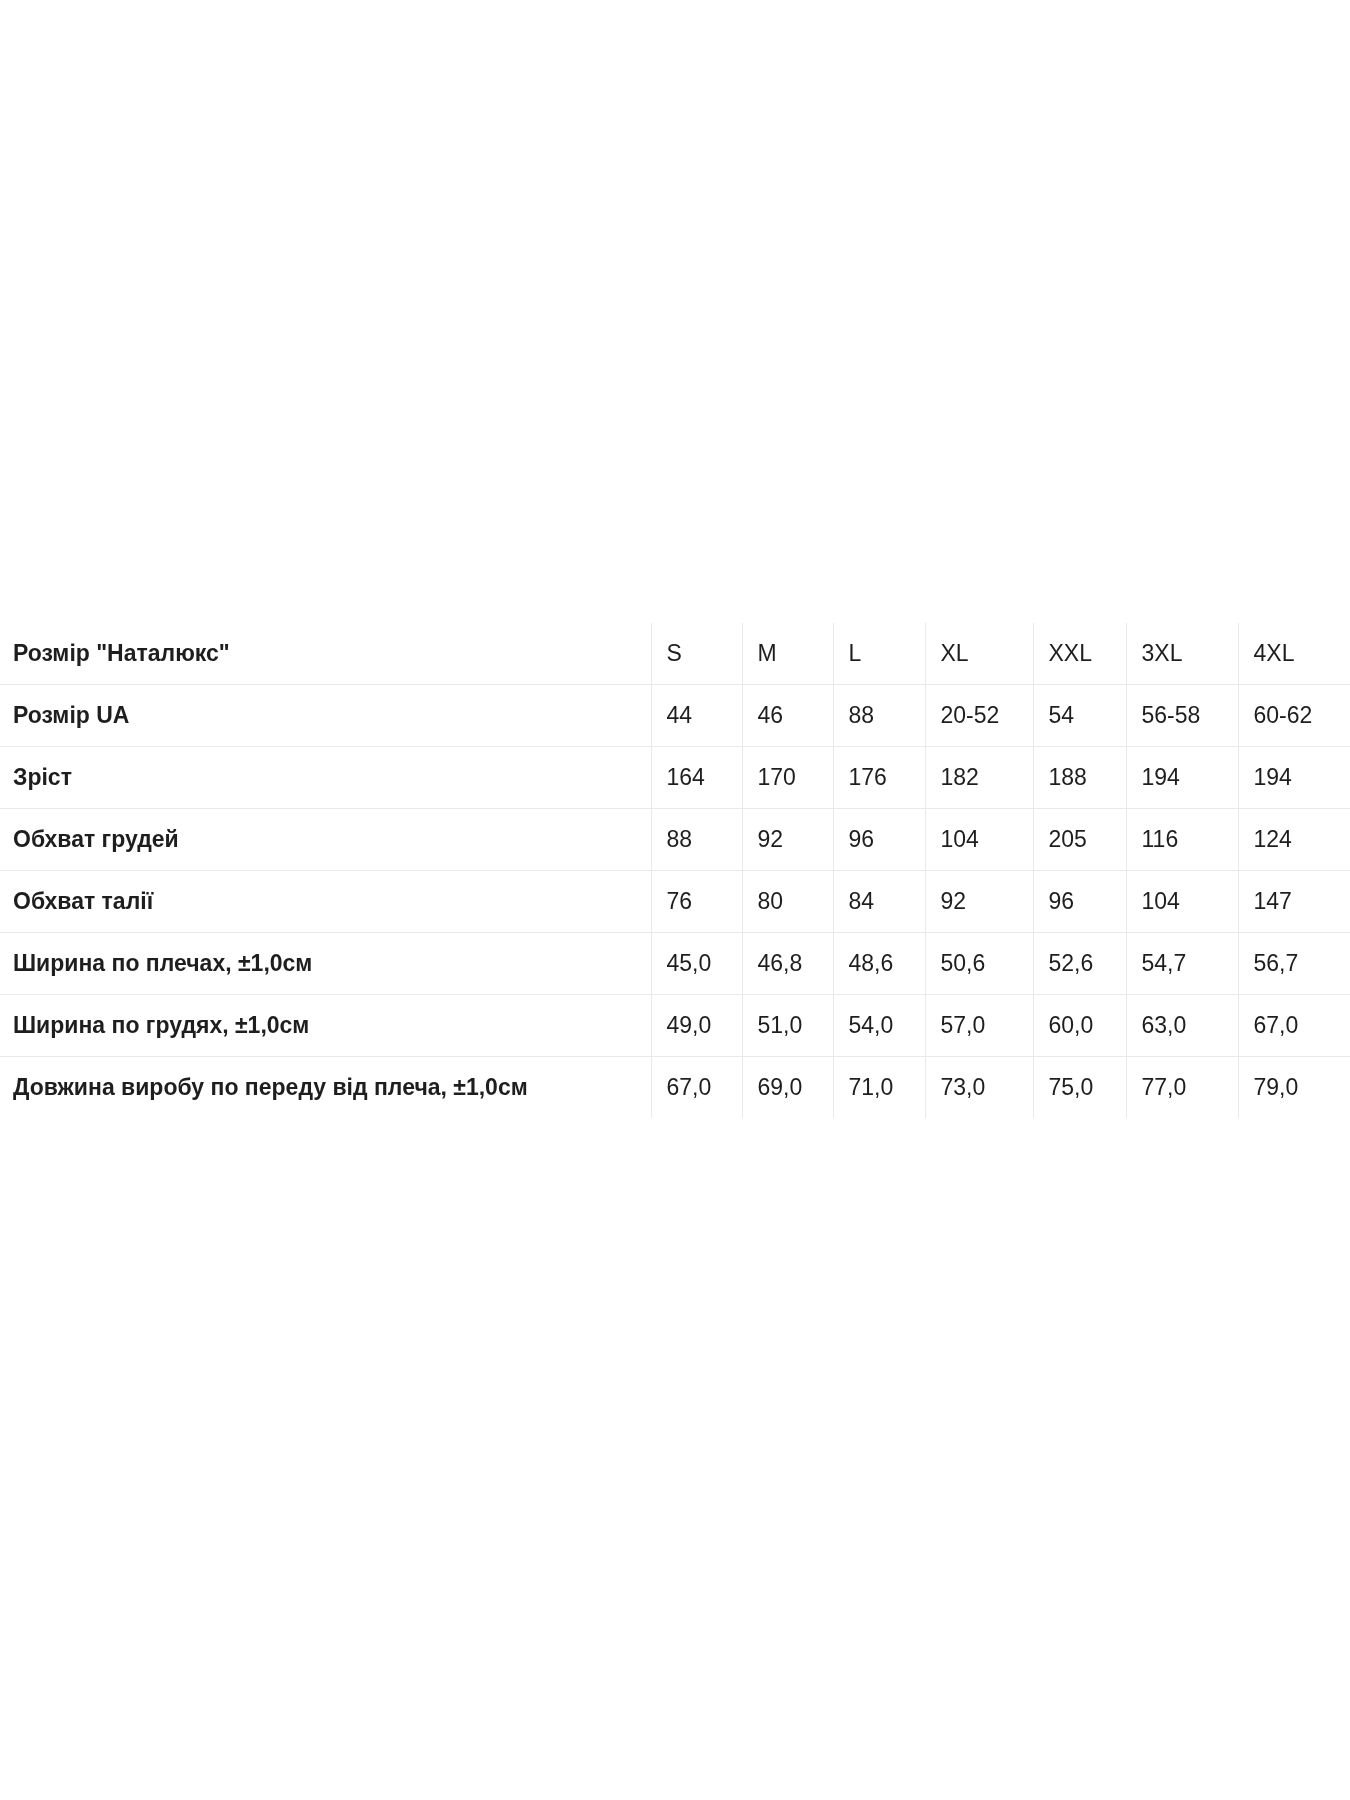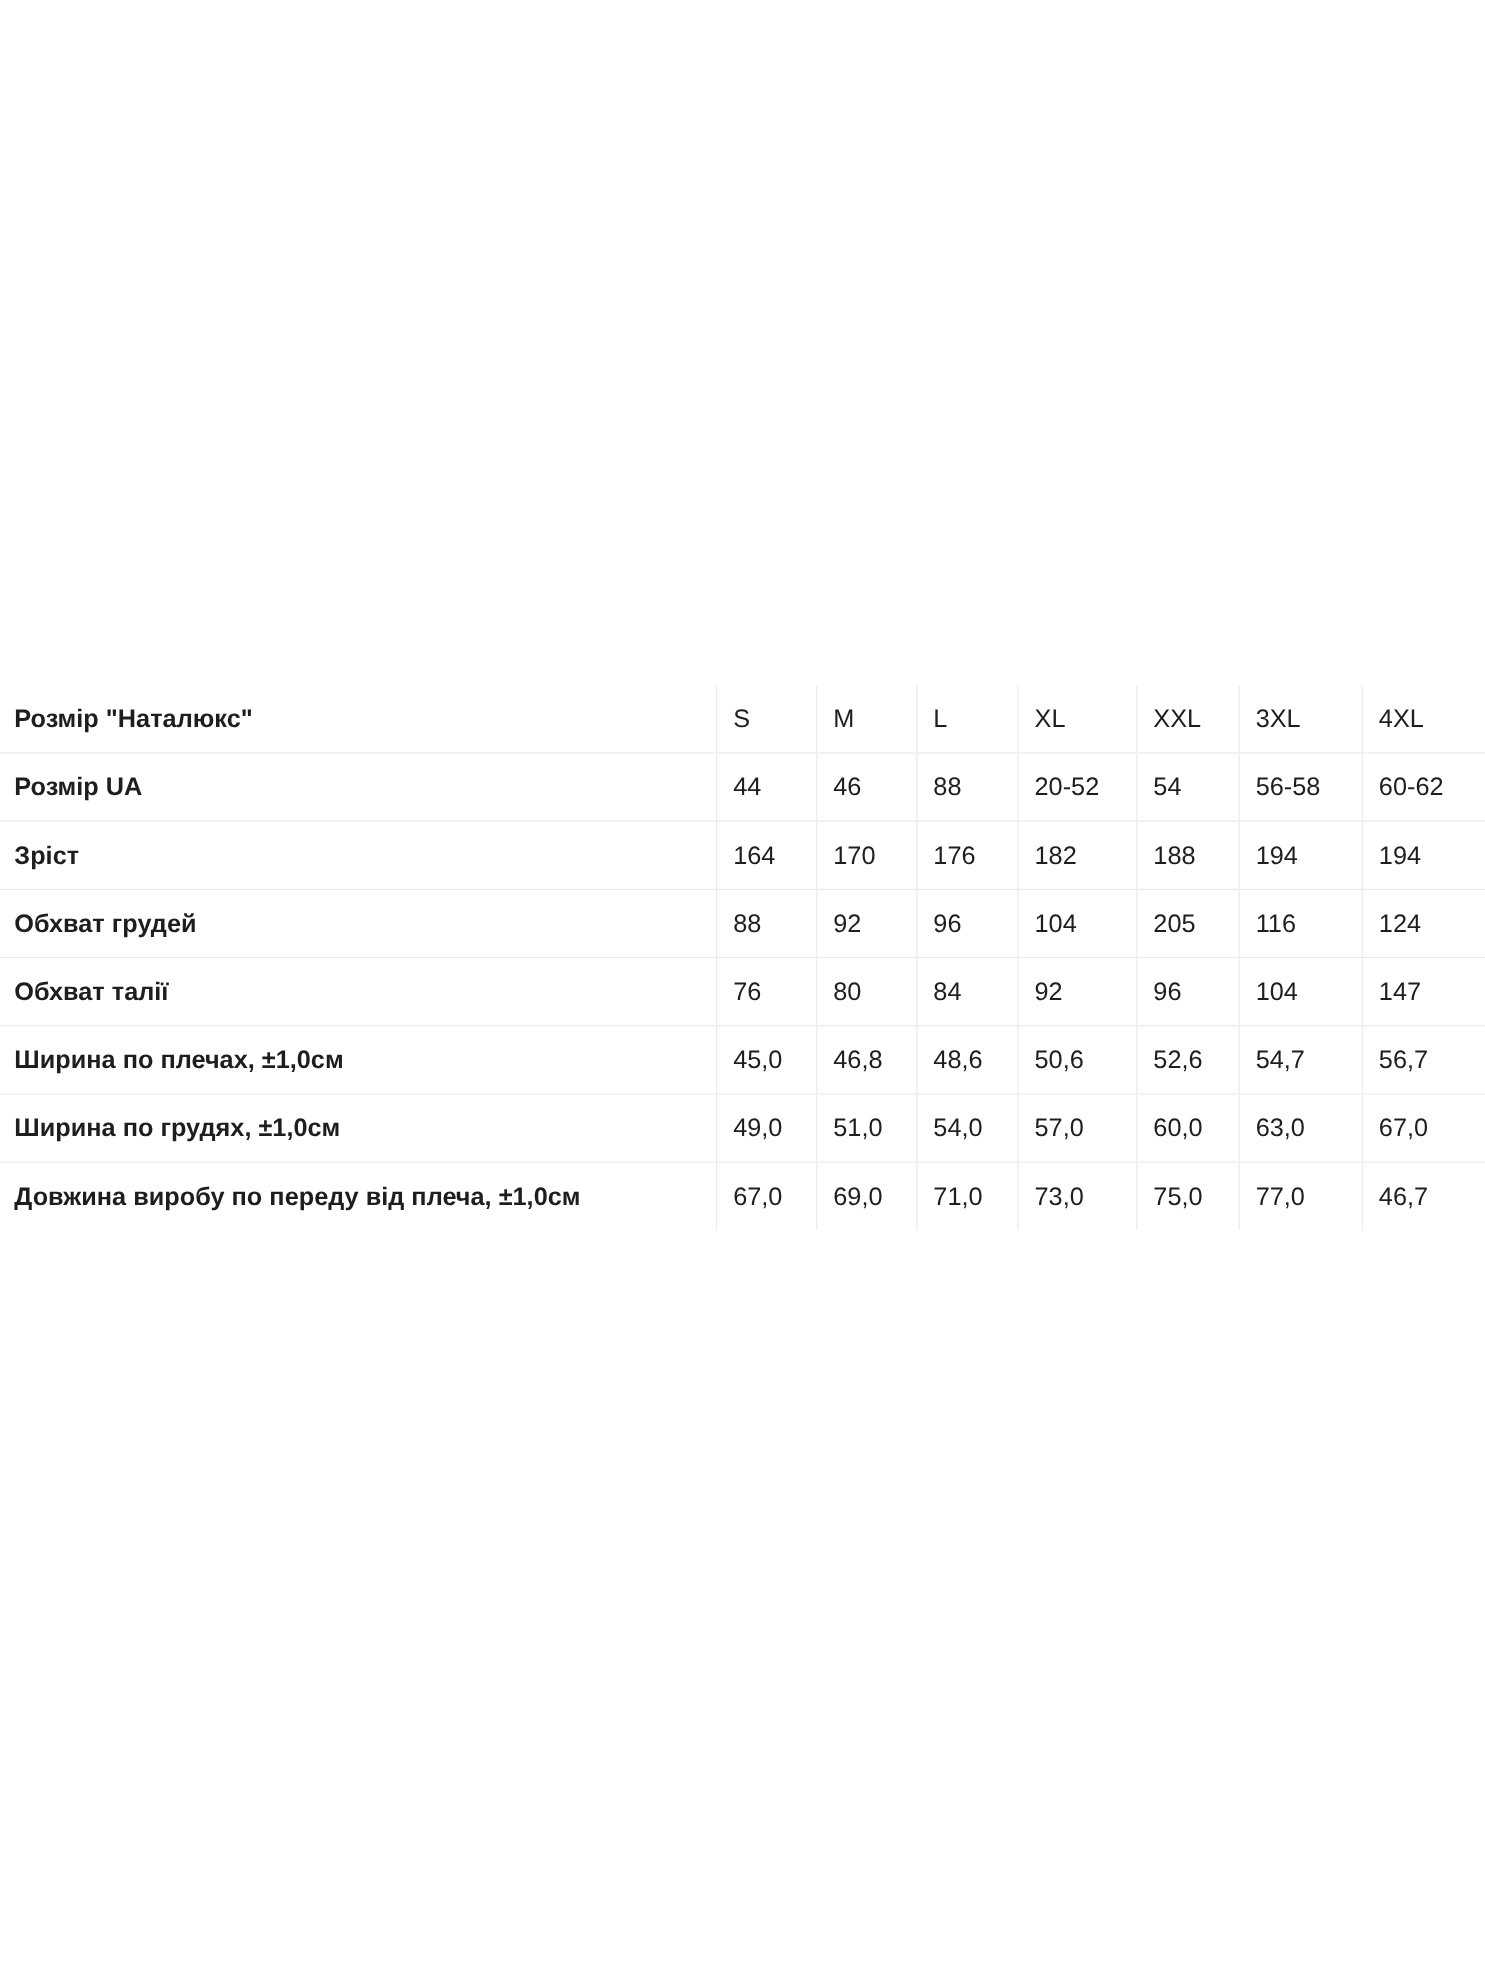--- a/index.html
+++ b/index.html
@@ -132,16 +132,16 @@
       <td>67,0</td>
     </tr>
     <tr>
       <td class="label-cell">Довжина виробу по переду від плеча, ±1,0см</td>
       <td>67,0</td>
       <td>69,0</td>
       <td>71,0</td>
       <td>73,0</td>
       <td>75,0</td>
       <td>77,0</td>
-      <td>46,7</td>
+      <td>79,0</td>
     </tr>
   </tbody>
 </table>
 
 </body></html>

